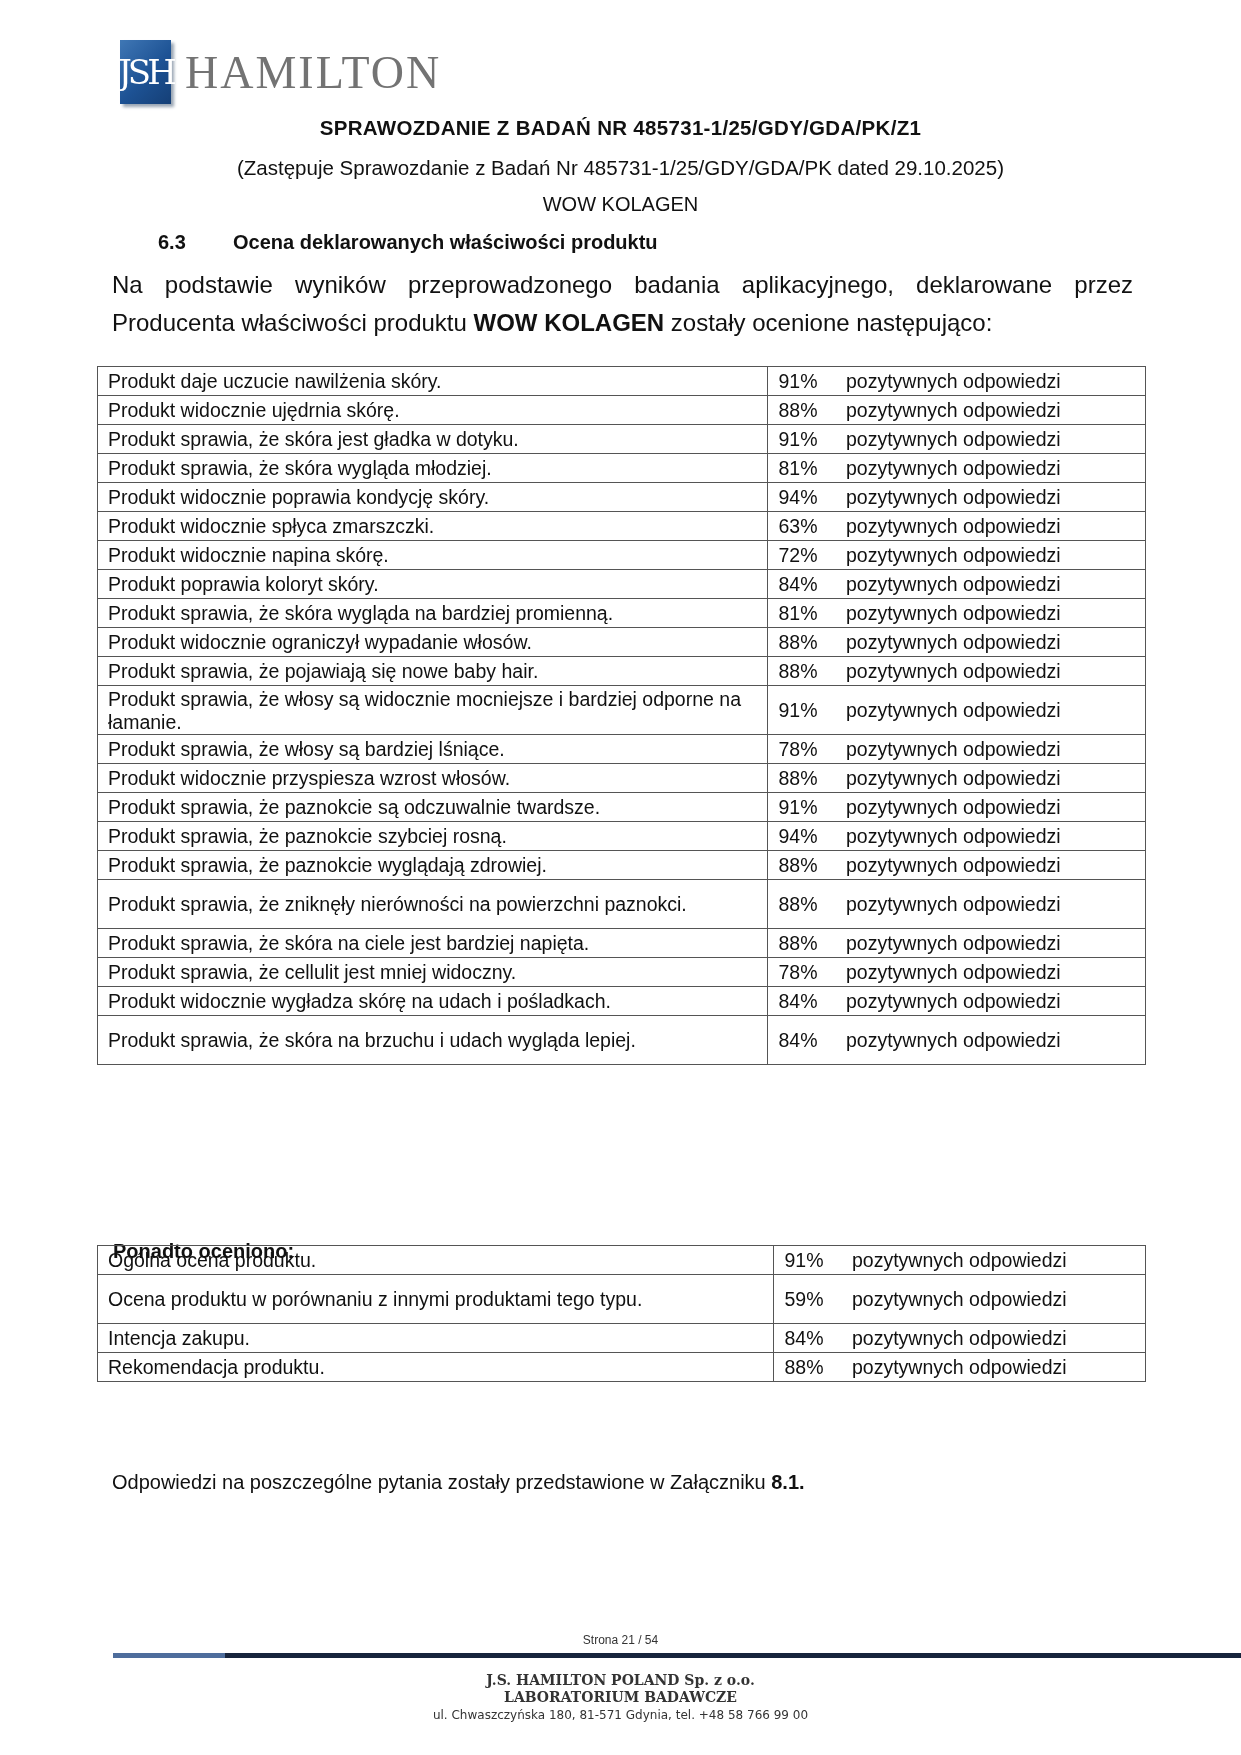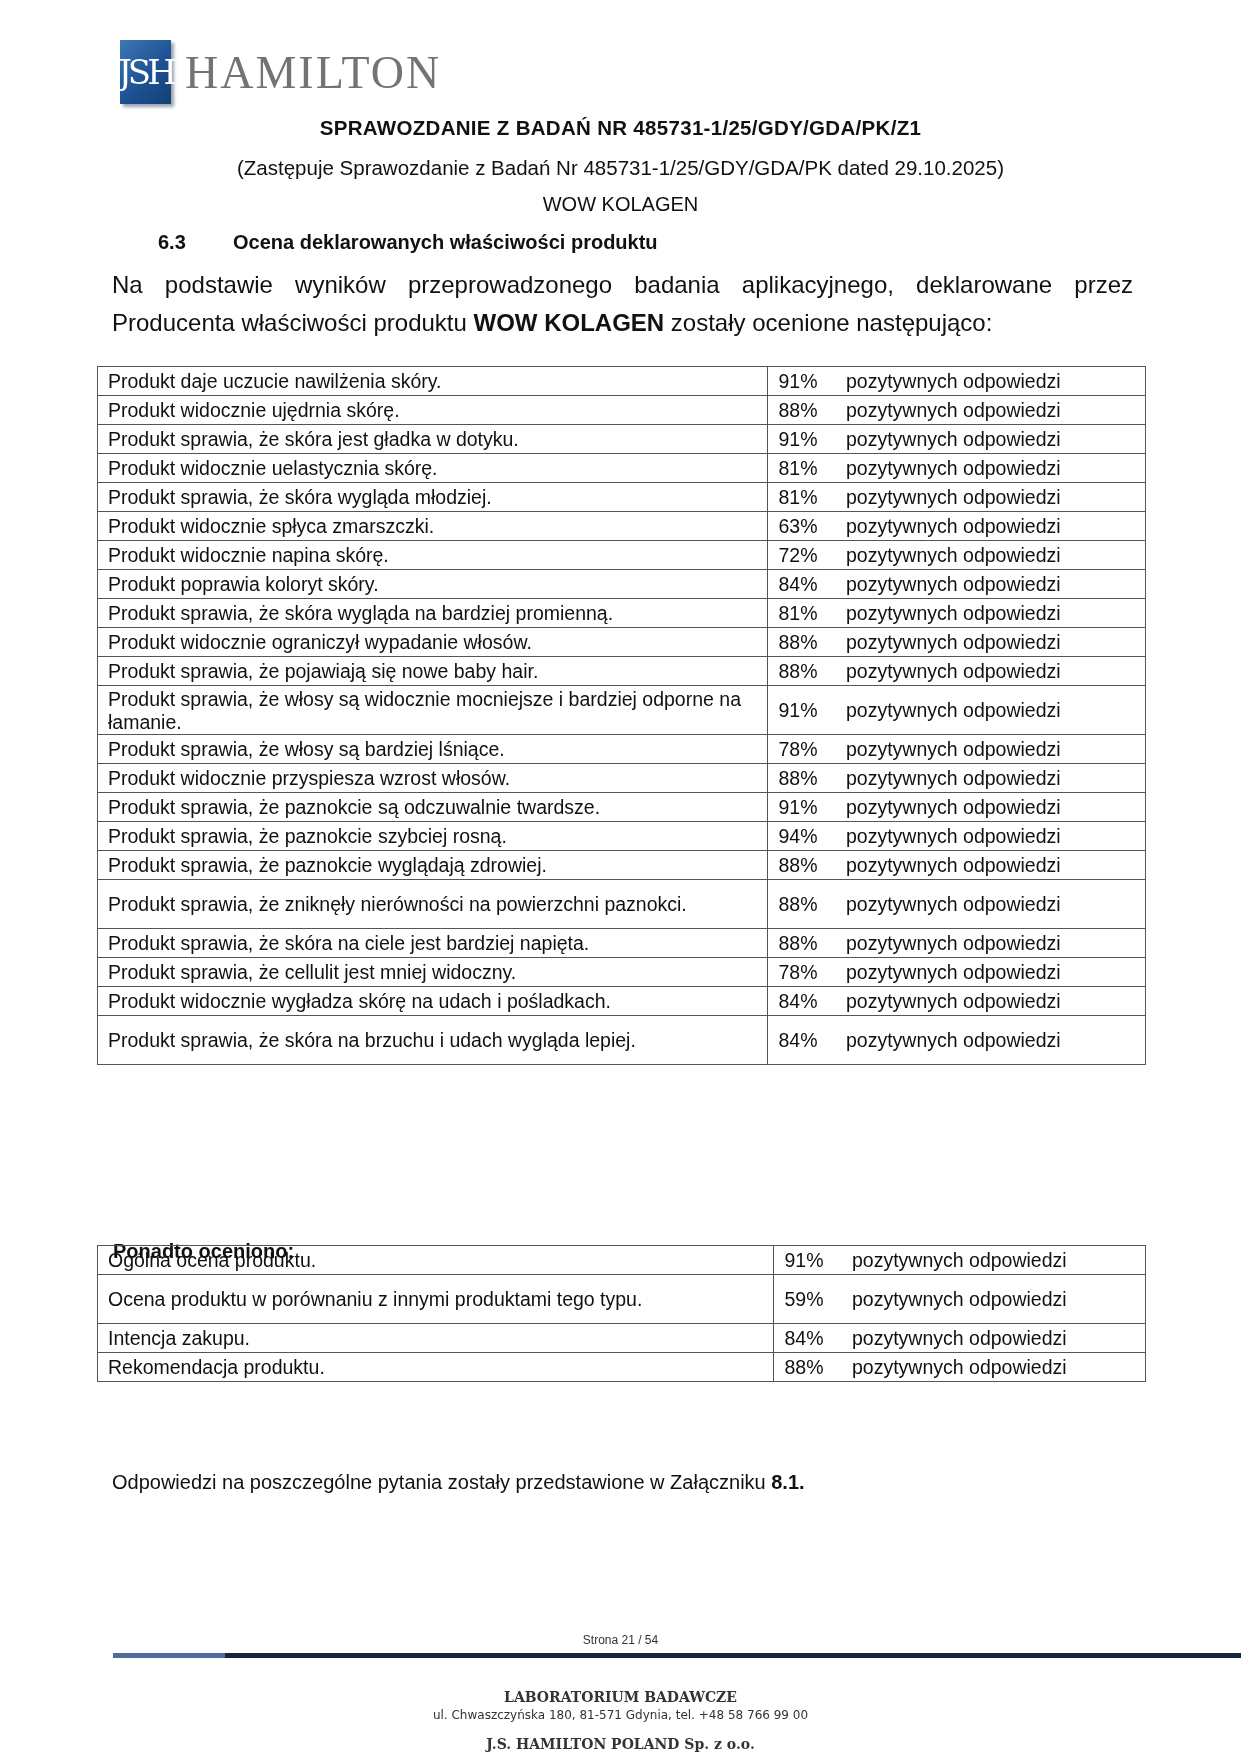--- a/index.html
+++ b/index.html
@@ -72,21 +72,21 @@
       position: absolute; left: 0; width: 1241px; text-align: center; top: 1633px;
       font-family: "Liberation Sans", sans-serif; font-size: 12px; color: #333;
     }
     .footer-bar { position: absolute; left: 113px; top: 1653px; width: 1128px; height: 5px; display: flex; }
     .footer-bar .light { width: 112px; background: #4e6d9c; }
     .footer-bar .dark { flex: 1; background: #17243c; }
     .footer-line {
       position: absolute; left: 0; width: 1241px; text-align: center;
       font-family: "DejaVu Sans", sans-serif; color: #333;
     }
-    .footer-company { top: 1736px; font-size: 14px; font-weight: bold; font-family: "DejaVu Serif", serif; }
+    .footer-company { top: 1672px; font-size: 14px; font-weight: bold; font-family: "DejaVu Serif", serif; }
     .footer-lab { top: 1689px; font-size: 14px; font-weight: bold; font-family: "DejaVu Serif", serif; }
     .footer-address { top: 1708px; font-size: 12px; }
   </style>
 </head>
 <body>
 
 <div class="logo">
   <div class="logo-box">
     <span>JSH</span>
   </div>
@@ -117,27 +117,27 @@
         <td class="stmt">Produkt widocznie ujędrnia skórę.</td>
         <td class="pct">88%</td>
         <td class="resp">pozytywnych odpowiedzi</td>
       </tr>
       <tr class="single">
         <td class="stmt">Produkt sprawia, że skóra jest gładka w dotyku.</td>
         <td class="pct">91%</td>
         <td class="resp">pozytywnych odpowiedzi</td>
       </tr>
       <tr class="single">
-        <td class="stmt">Produkt widocznie uelastycznia skórę.</td>
-        <td class="pct">81%</td>
-        <td class="resp">pozytywnych odpowiedzi</td>
-      </tr>
-      <tr class="single">
         <td class="stmt">Produkt sprawia, że skóra wygląda młodziej.</td>
         <td class="pct">81%</td>
+        <td class="resp">pozytywnych odpowiedzi</td>
+      </tr>
+      <tr class="single">
+        <td class="stmt">Produkt widocznie poprawia kondycję skóry.</td>
+        <td class="pct">94%</td>
         <td class="resp">pozytywnych odpowiedzi</td>
       </tr>
       <tr class="single">
         <td class="stmt">Produkt widocznie spłyca zmarszczki.</td>
         <td class="pct">63%</td>
         <td class="resp">pozytywnych odpowiedzi</td>
       </tr>
       <tr class="single">
         <td class="stmt">Produkt widocznie napina skórę.</td>
         <td class="pct">72%</td>

